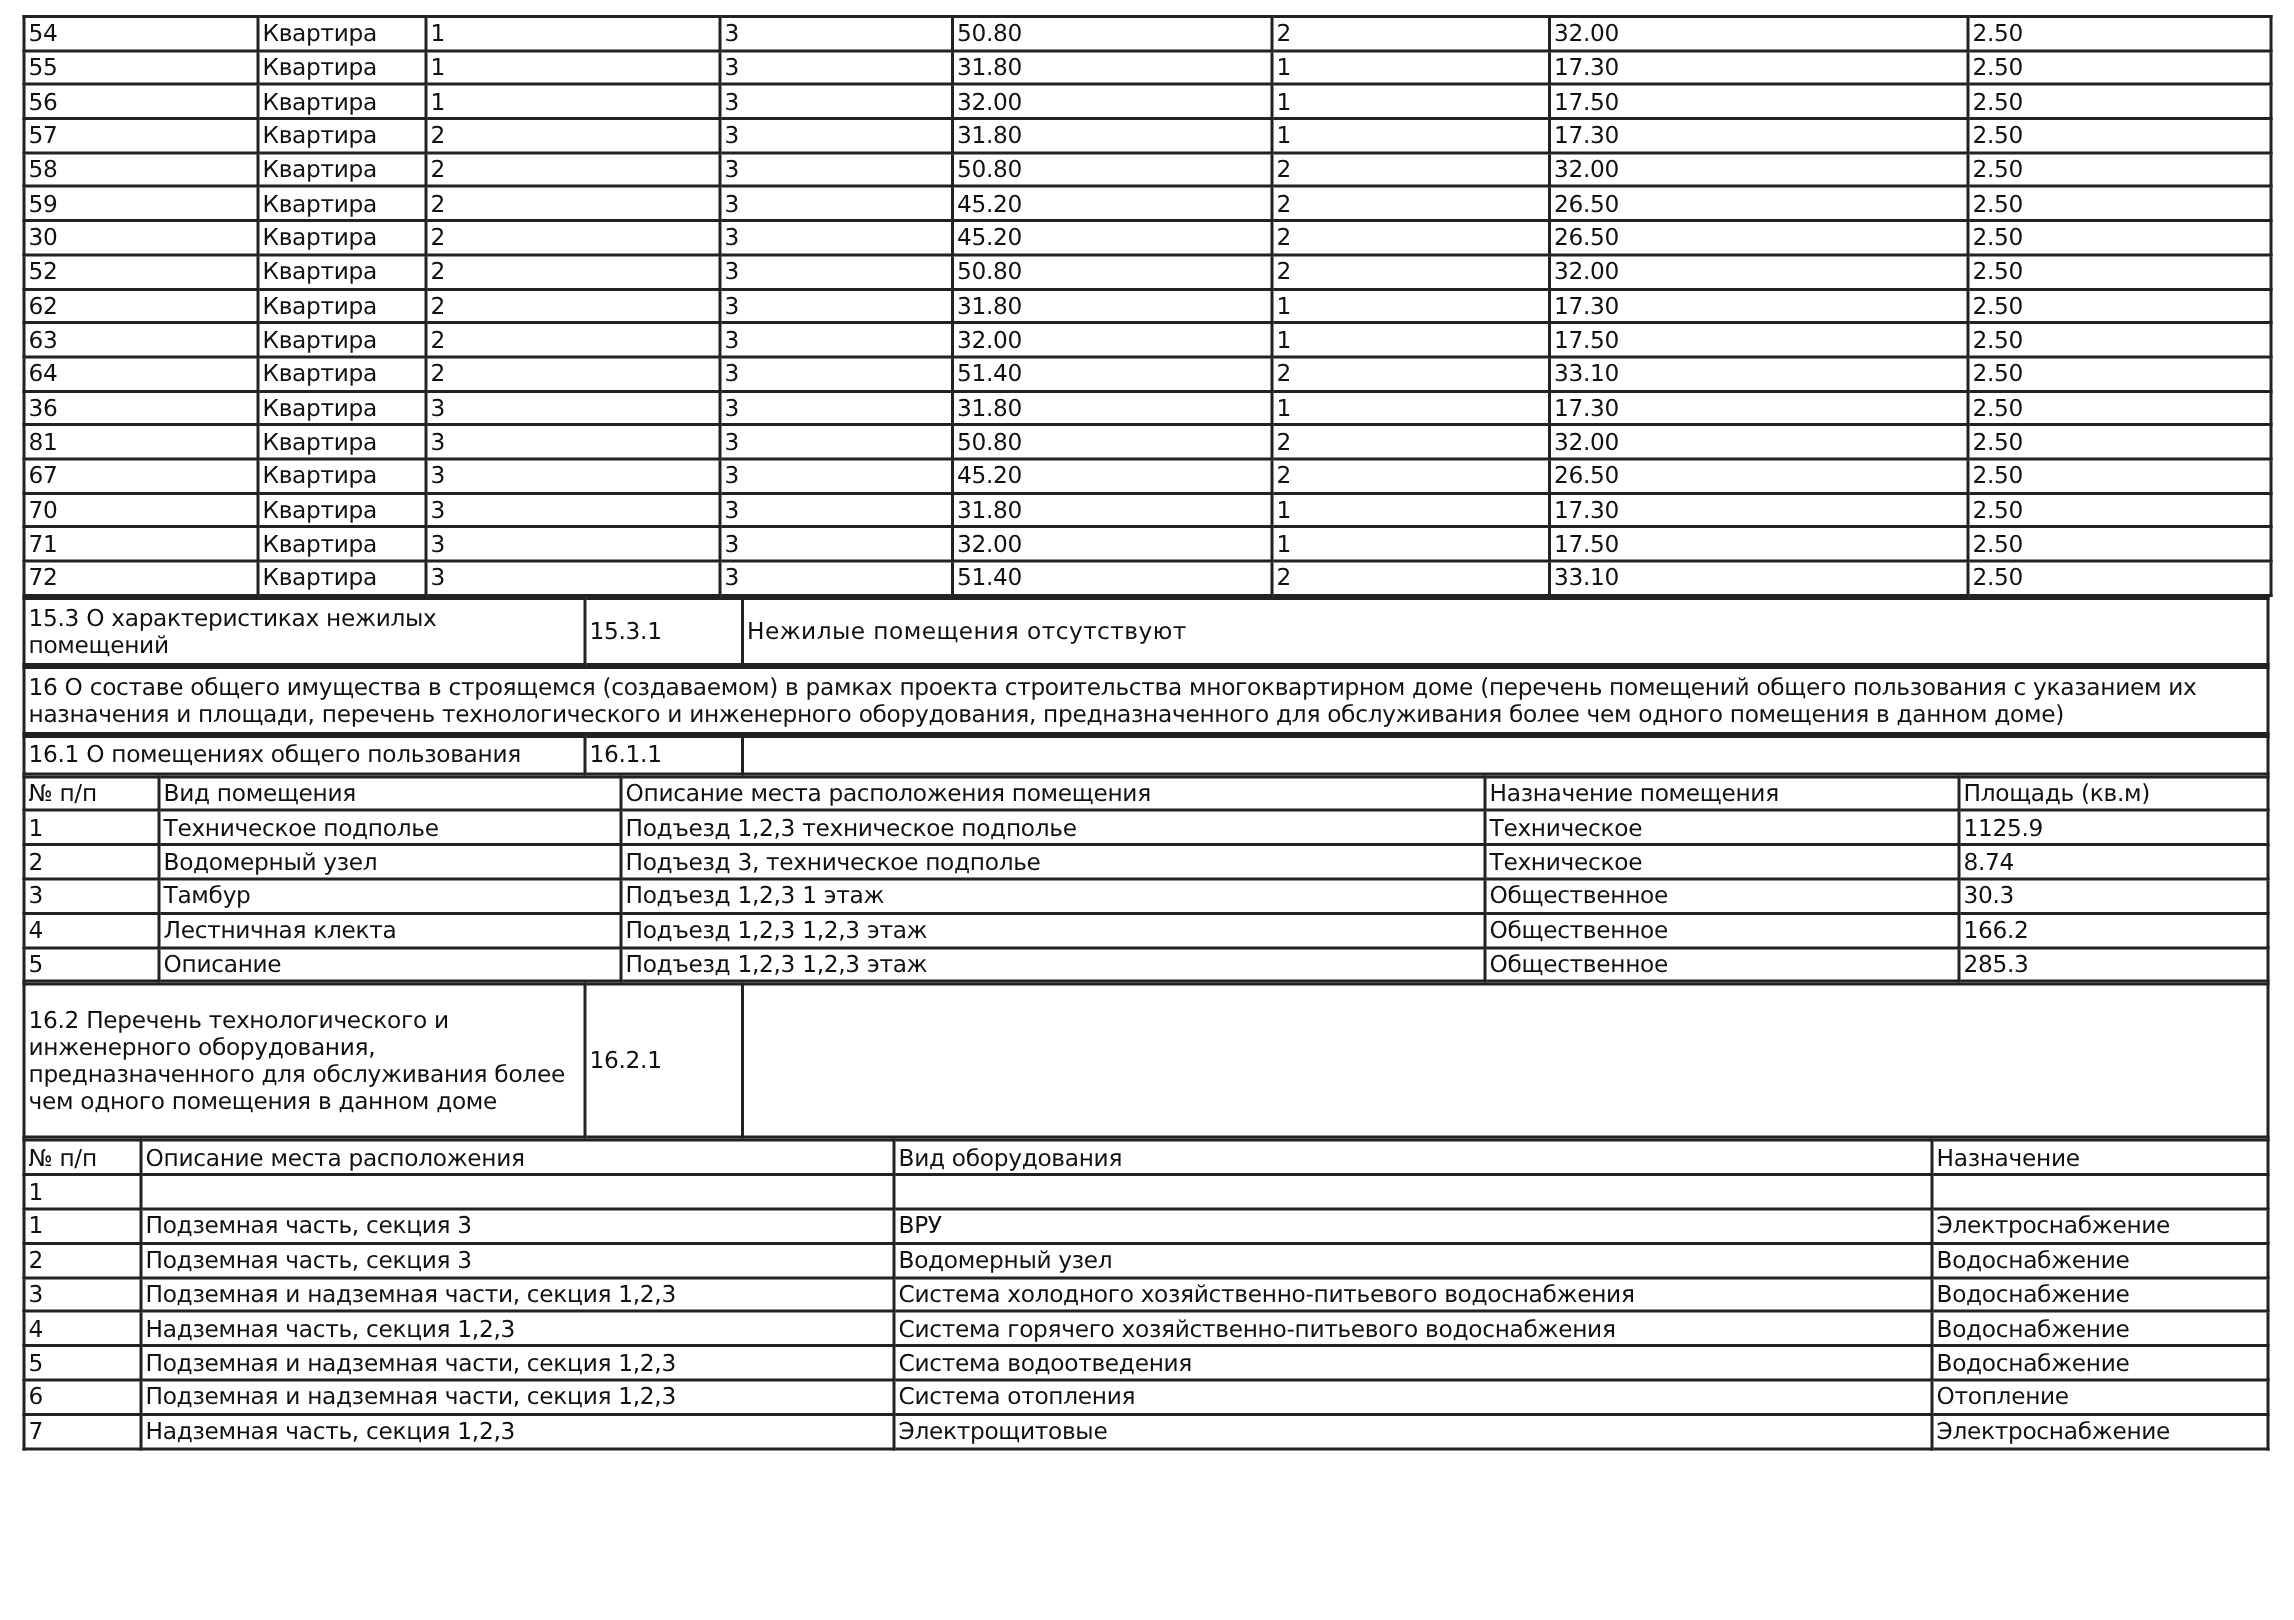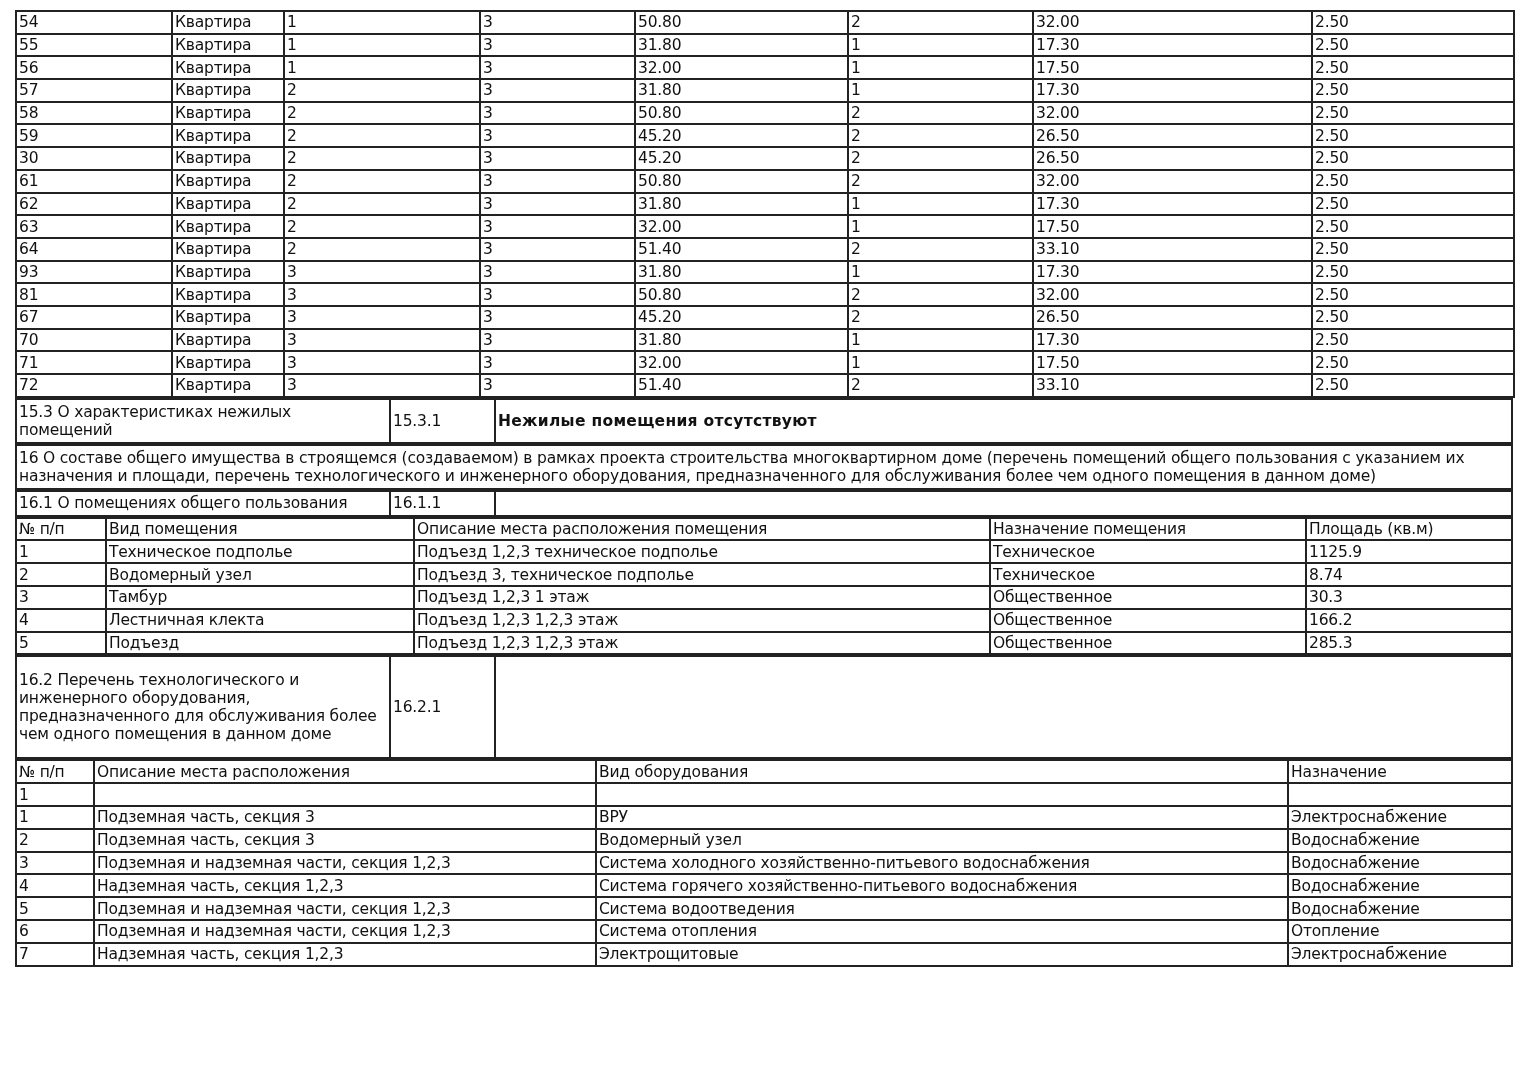--- a/index.html
+++ b/index.html
@@ -4,21 +4,21 @@
 <style>
   html, body { margin: 0; padding: 0; background: #ffffff; }
   body { width: 1529px; height: 1080px; position: relative; overflow: hidden;
          font-family: "DejaVu Sans", sans-serif; color: #111; }
   .page { position: absolute; left: 15px; top: 10px; width: 1498px; border-radius: 30px; }
   table { border-collapse: collapse; width: 1498px; table-layout: fixed; }
   td { border: 2px solid #222; padding: 0 2px; font-size: 15.5px; line-height: 18px;
        vertical-align: middle; white-space: nowrap; overflow: hidden; letter-spacing: -0.2px; }
   .apt td { height: 20.7px; }
   .sec td { white-space: normal; }
-  .bold { font-weight: bold; letter-spacing: 0.3px; }
+  .bold { font-weight: normal; letter-spacing: 0.3px; }
   .tall td { height: 42px; }
   .rooms td { height: 20.8px; }
   .equip td { height: 20.8px; }
   .t162 td { height: 100px; white-space: normal; }
 </style>
 </head>
 <body>
 
 <div class="page">
 
@@ -98,21 +98,21 @@
           <td>30</td>
           <td>Квартира</td>
           <td>2</td>
           <td>3</td>
           <td>45.20</td>
           <td>2</td>
           <td>26.50</td>
           <td>2.50</td>
         </tr>
         <tr class="apt">
-          <td>61</td>
+          <td>52</td>
           <td>Квартира</td>
           <td>2</td>
           <td>3</td>
           <td>50.80</td>
           <td>2</td>
           <td>32.00</td>
           <td>2.50</td>
         </tr>
         <tr class="apt">
           <td>62</td>
@@ -138,21 +138,21 @@
           <td>64</td>
           <td>Квартира</td>
           <td>2</td>
           <td>3</td>
           <td>51.40</td>
           <td>2</td>
           <td>33.10</td>
           <td>2.50</td>
         </tr>
         <tr class="apt">
-          <td>93</td>
+          <td>36</td>
           <td>Квартира</td>
           <td>3</td>
           <td>3</td>
           <td>31.80</td>
           <td>1</td>
           <td>17.30</td>
           <td>2.50</td>
         </tr>
         <tr class="apt">
           <td>81</td>
@@ -286,21 +286,21 @@
         </tr>
         <tr>
           <td>4</td>
           <td>Лестничная клекта</td>
           <td>Подъезд 1,2,3 1,2,3 этаж</td>
           <td>Общественное</td>
           <td>166.2</td>
         </tr>
         <tr>
           <td>5</td>
-          <td>Подъезд</td>
+          <td>Описание</td>
           <td>Подъезд 1,2,3 1,2,3 этаж</td>
           <td>Общественное</td>
           <td>285.3</td>
         </tr>
       </tbody>
   </table>
 
   <table class="sec t162">
     <colgroup>
         <col style="width:374px">

